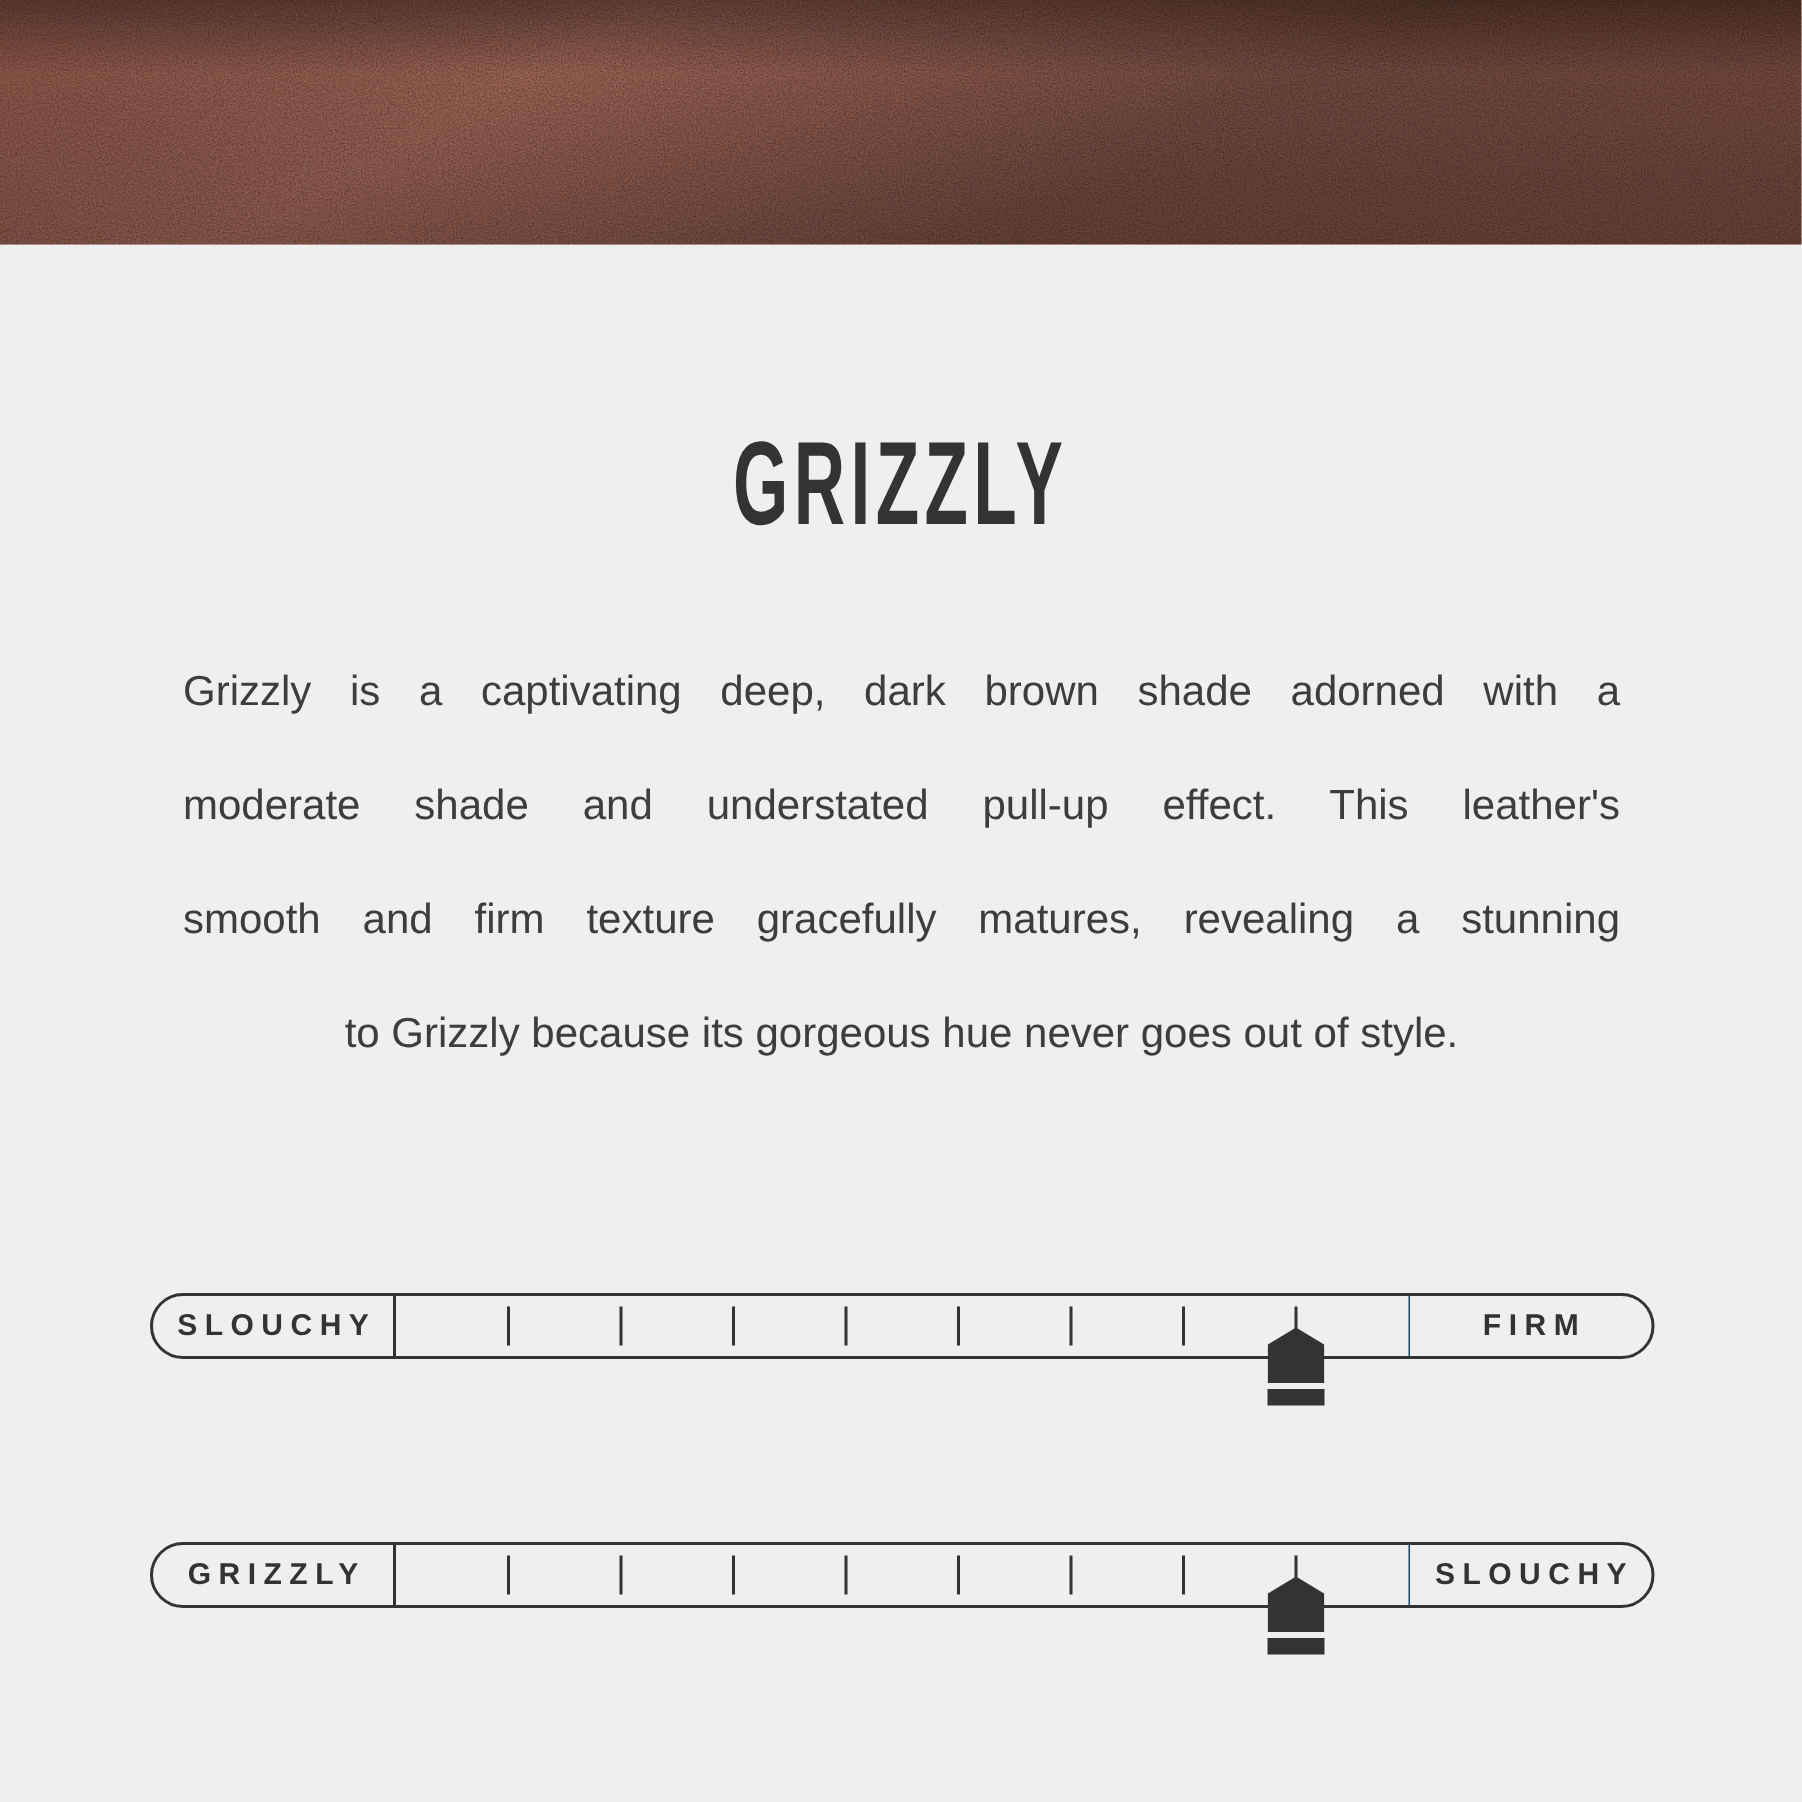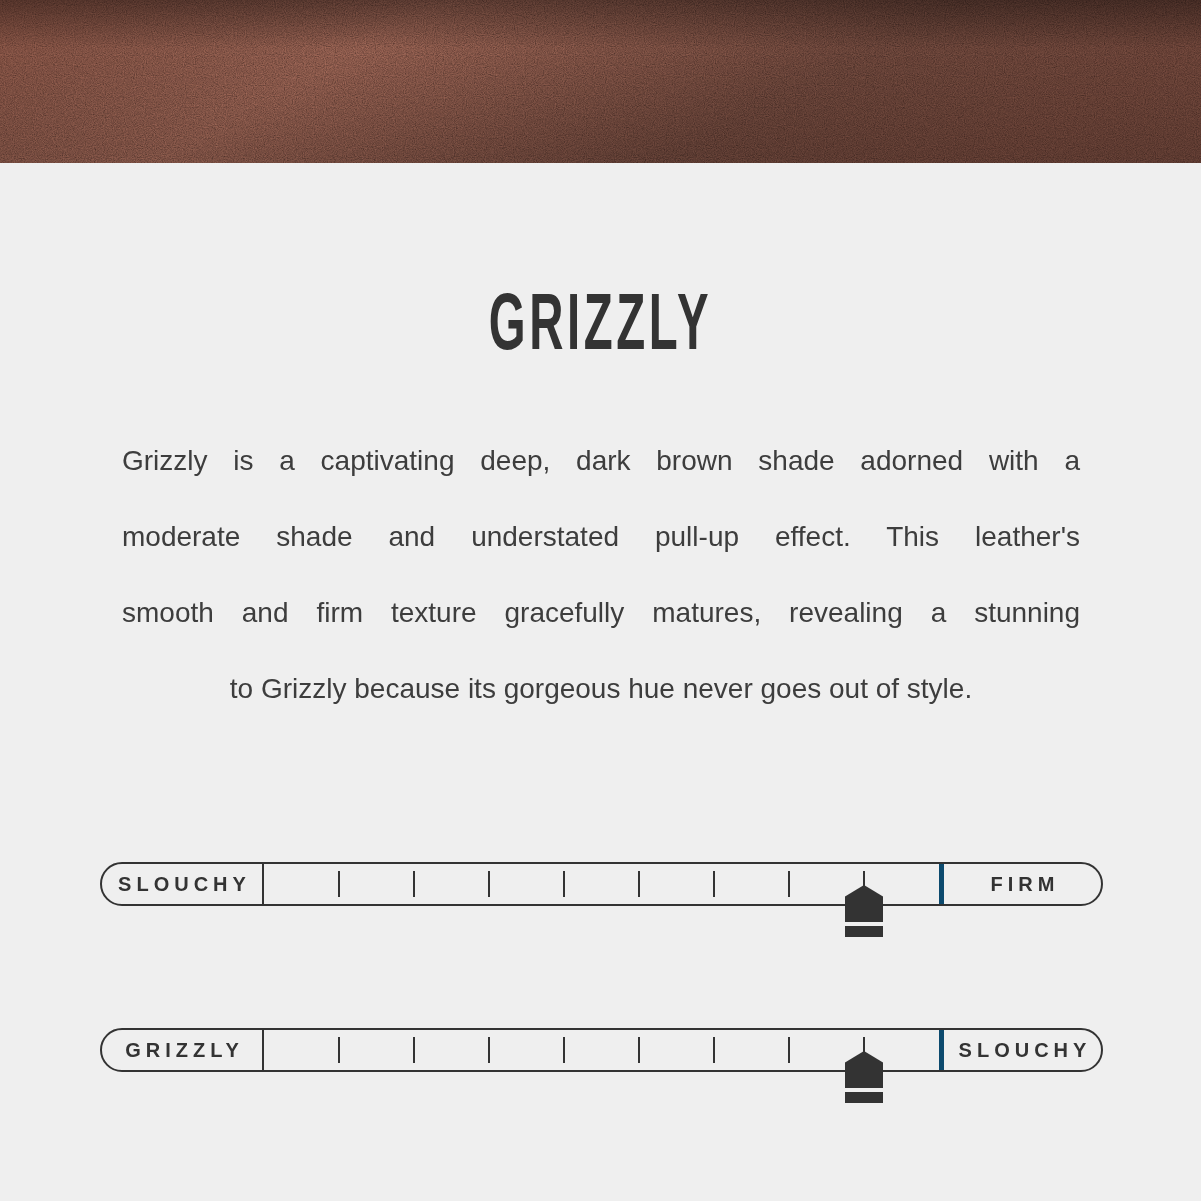--- a/index.html
+++ b/index.html
@@ -80,21 +80,21 @@
     display: flex;
     align-items: center;
     justify-content: center;
     font-size: 20px;
     font-weight: 700;
     letter-spacing: 5px;
     color: #333333;
     padding-left: 5px; 
   }
   .scale-label.left  { left: 0;  border-right: 2px solid #333333; }
-  .scale-label.right { right: 0; border-left: 5px solid #0c4a6e; }
+  .scale-label.right { right: 0; border-left: 1px solid #0c4a6e; }
 
   .tick-area {
     position: absolute;
     left: 162px; right: 162px;
     top: 0; bottom: 0;
   }
   .tick {
     position: absolute;
     top: 7px;
     width: 2px;

